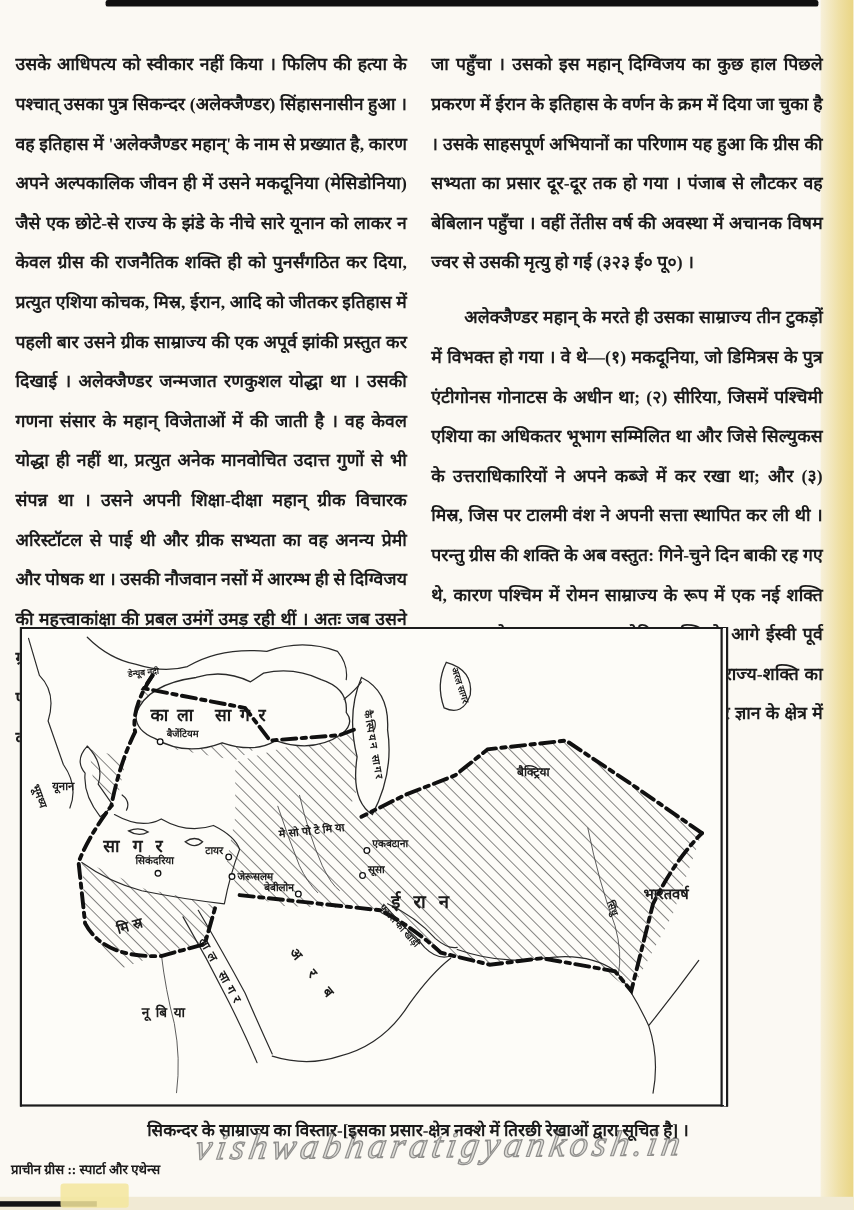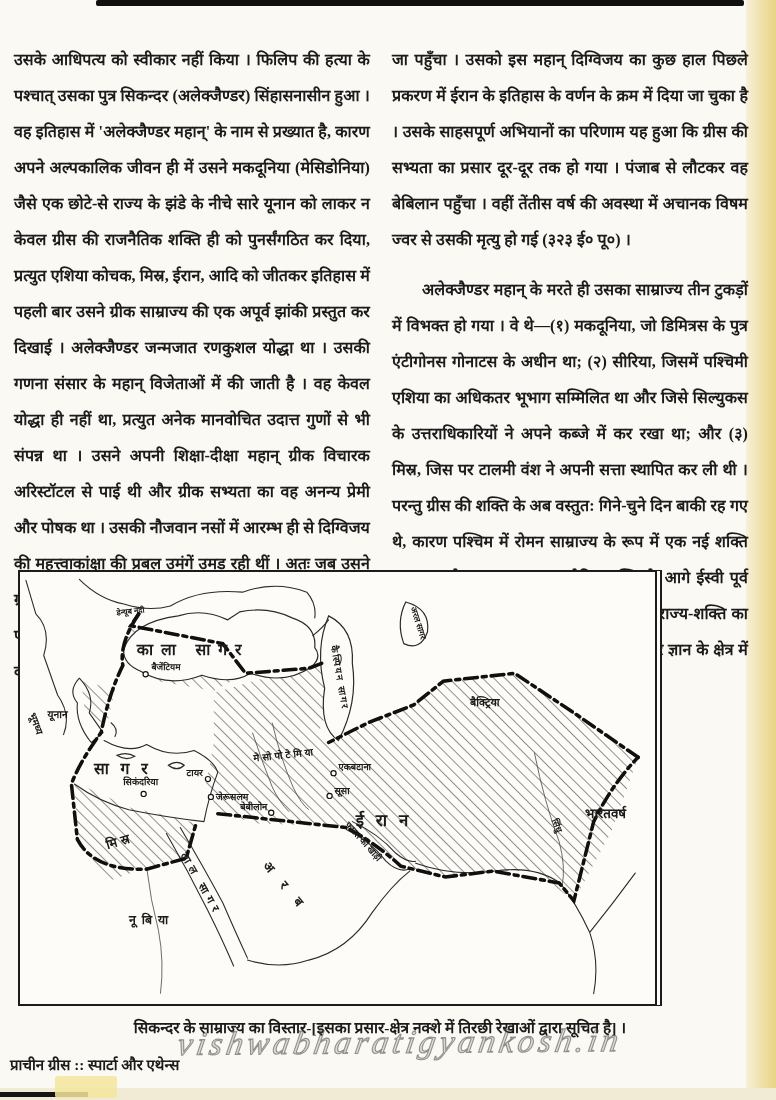--- a/index.html
+++ b/index.html
@@ -29,21 +29,21 @@
   .map-caption{position:absolute;left:40px;top:1016px;width:680px;text-align:center;
     font-size:15.5px;font-weight:600;}
   
   .watermark{position:absolute;left:120px;top:1024px;width:560px;text-align:center;
     font-size:33px;font-style:italic;letter-spacing:4px;
     transform:skewX(-10deg) rotate(-0.5deg);
     color:rgba(80,80,80,0.18);
     -webkit-text-stroke:1.1px rgba(70,70,70,0.55);
     pointer-events:none;white-space:nowrap;}
   
-  .footer-title{position:absolute;left:10px;top:1054px;font-size:15px;font-weight:700;}
+  .footer-title{position:absolute;left:10px;top:1054px;font-size:12px;font-weight:700;}
   .page-number{position:absolute;left:650px;top:1100px;font-size:21px;font-weight:700;letter-spacing:2px;}
   
   text{font-family:"Liberation Serif","DejaVu Serif",serif;fill:#1b1b1b;font-weight:600;}
   .coast{fill:none;stroke:#2a2a2a;stroke-width:1.1;stroke-linecap:round;stroke-linejoin:round;}
   .sea{fill:#fdfcf8;stroke:#2a2a2a;stroke-width:1.2;}
   .river{fill:none;stroke:#444;stroke-width:.8;}
   .empire{fill:url(#hatch);stroke:none;}
   .boundary{fill:none;stroke:#101010;stroke-width:3.6;stroke-dasharray:13 5 4 5;stroke-linecap:round;}
   .town{fill:#fff;stroke:#111;stroke-width:1.2;}
 </style>

